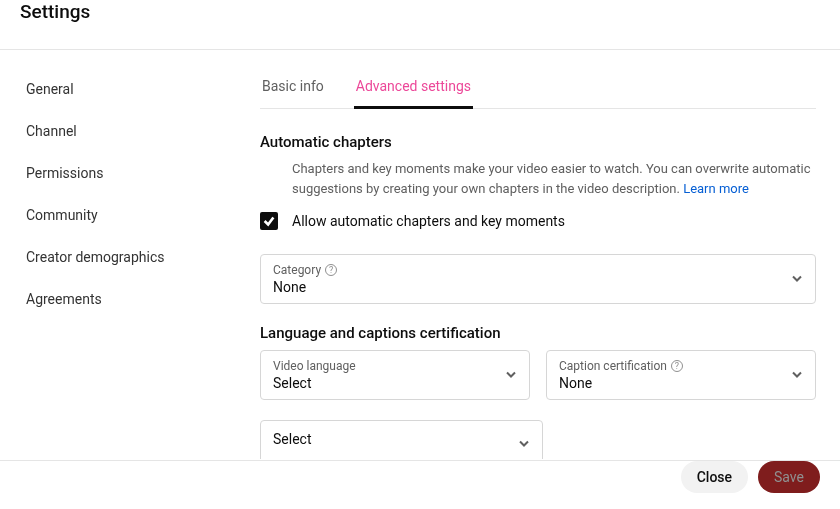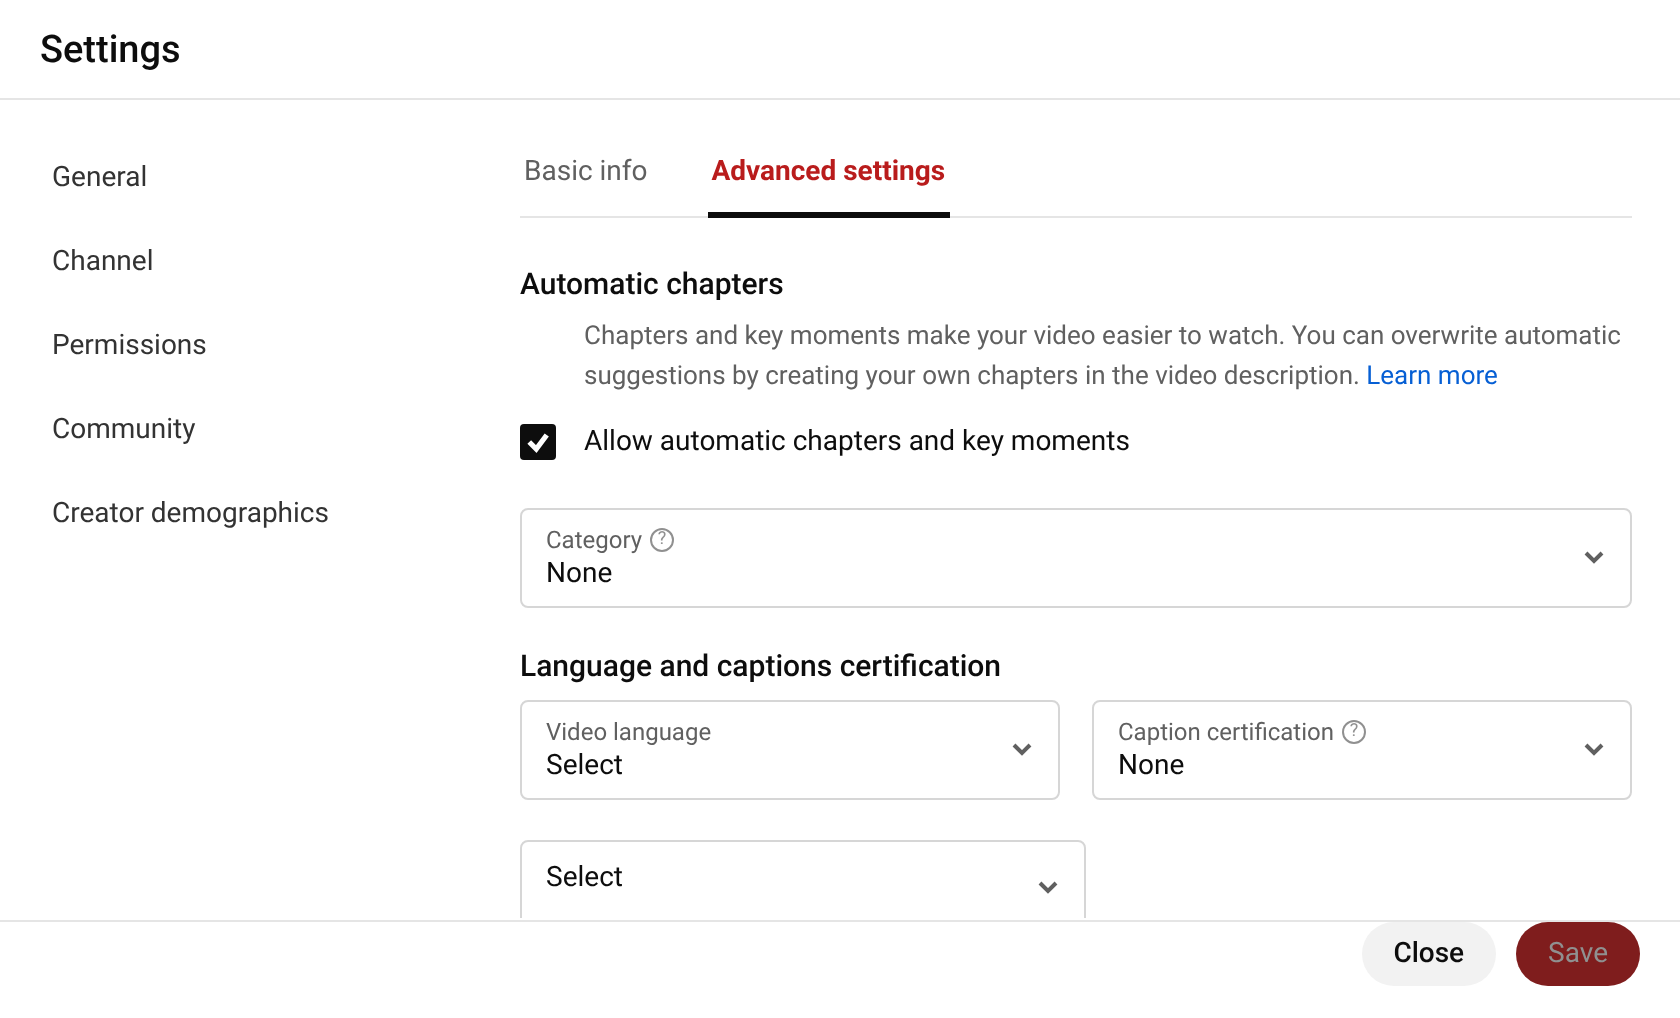--- a/index.html
+++ b/index.html
@@ -1,26 +1,26 @@
 <!DOCTYPE html>
 <html><head>
 <meta charset="utf-8">
 <style>
   * { box-sizing: border-box; margin: 0; padding: 0; }
   html, body { width: 840px; height: 509px; font-family: Roboto, Arial, sans-serif; background: #fff; color: #0d0d0d; overflow: hidden; }
-  .header { height: 50px; display: flex; align-items: center; padding: 0 20px; border-bottom: 1px solid #e5e5e5; }
+  .header { height: 50px; display: flex; padding: 0 20px; border-bottom: 1px solid #e5e5e5; }
   .header h1 { font-size: 19px; font-weight: 500; }
   .body { display: flex; height: 410px; }
   .sidebar { width: 240px; padding: 18px 6px; }
   .side-item { height: 42px; display: flex; align-items: center; padding: 0 20px; font-size: 14px; color: #333; border-radius: 6px; cursor: pointer; }
   .side-item.active { background: #f1f1f1; font-weight: 500; color: #0d0d0d; }
   .main { flex: 1; padding: 0 0 0 20px; overflow: hidden; }
   .tabs { display: flex; gap: 28px; border-bottom: 1px solid #e5e5e5; padding-top: 20px; margin-right: 24px; }
   .tab { font-size: 14px; color: #606060; padding: 8px 2px 14px; cursor: pointer; position: relative; }
-  .tab.active { color: #b91c1c; font-weight: 700; }
+  .tab.active { color: #ec4899; font-weight: 400; }
   .tab.active::after { content: ""; position: absolute; left: 0; right: 0; bottom: -1px; height: 3px; background: #0d0d0d; }
   .content { padding: 24px 24px 0 0; overflow-y: auto; height: 350px; }
   .section-title { font-size: 15px; font-weight: 500; margin-bottom: 8px; }
   .desc { font-size: 13px; color: #606060; line-height: 1.5; margin-bottom: 14px; margin-left: 32px; }
   .desc a { color: #065fd4; text-decoration: none; cursor: pointer; }
   .check-row { display: flex; align-items: center; gap: 14px; margin-bottom: 24px; }
   .checkbox { width: 18px; height: 18px; background: #0d0d0d; border-radius: 2px; display: flex; align-items: center; justify-content: center; cursor: pointer; }
   .checkbox svg { width: 14px; height: 14px; stroke: #fff; stroke-width: 3; fill: none; }
   .check-label { font-size: 14px; }
   .field-row { display: flex; gap: 16px; margin-bottom: 20px; }
@@ -52,20 +52,23 @@
         <span>Channel</span>
       </div>
     <div class="side-item">
         <span>Permissions</span>
       </div>
     <div class="side-item">
         <span>Community</span>
       </div>
     <div class="side-item">
         <span>Creator demographics</span>
+      </div>
+    <div class="side-item">
+        <span>Agreements</span>
       </div>
   </div>
 
   <div class="main">
     <div class="tabs">
       <div class="tab"><span>Basic info</span></div>
       <div class="tab active"><span>Advanced settings</span></div>
     </div>
 
     <div class="content">

